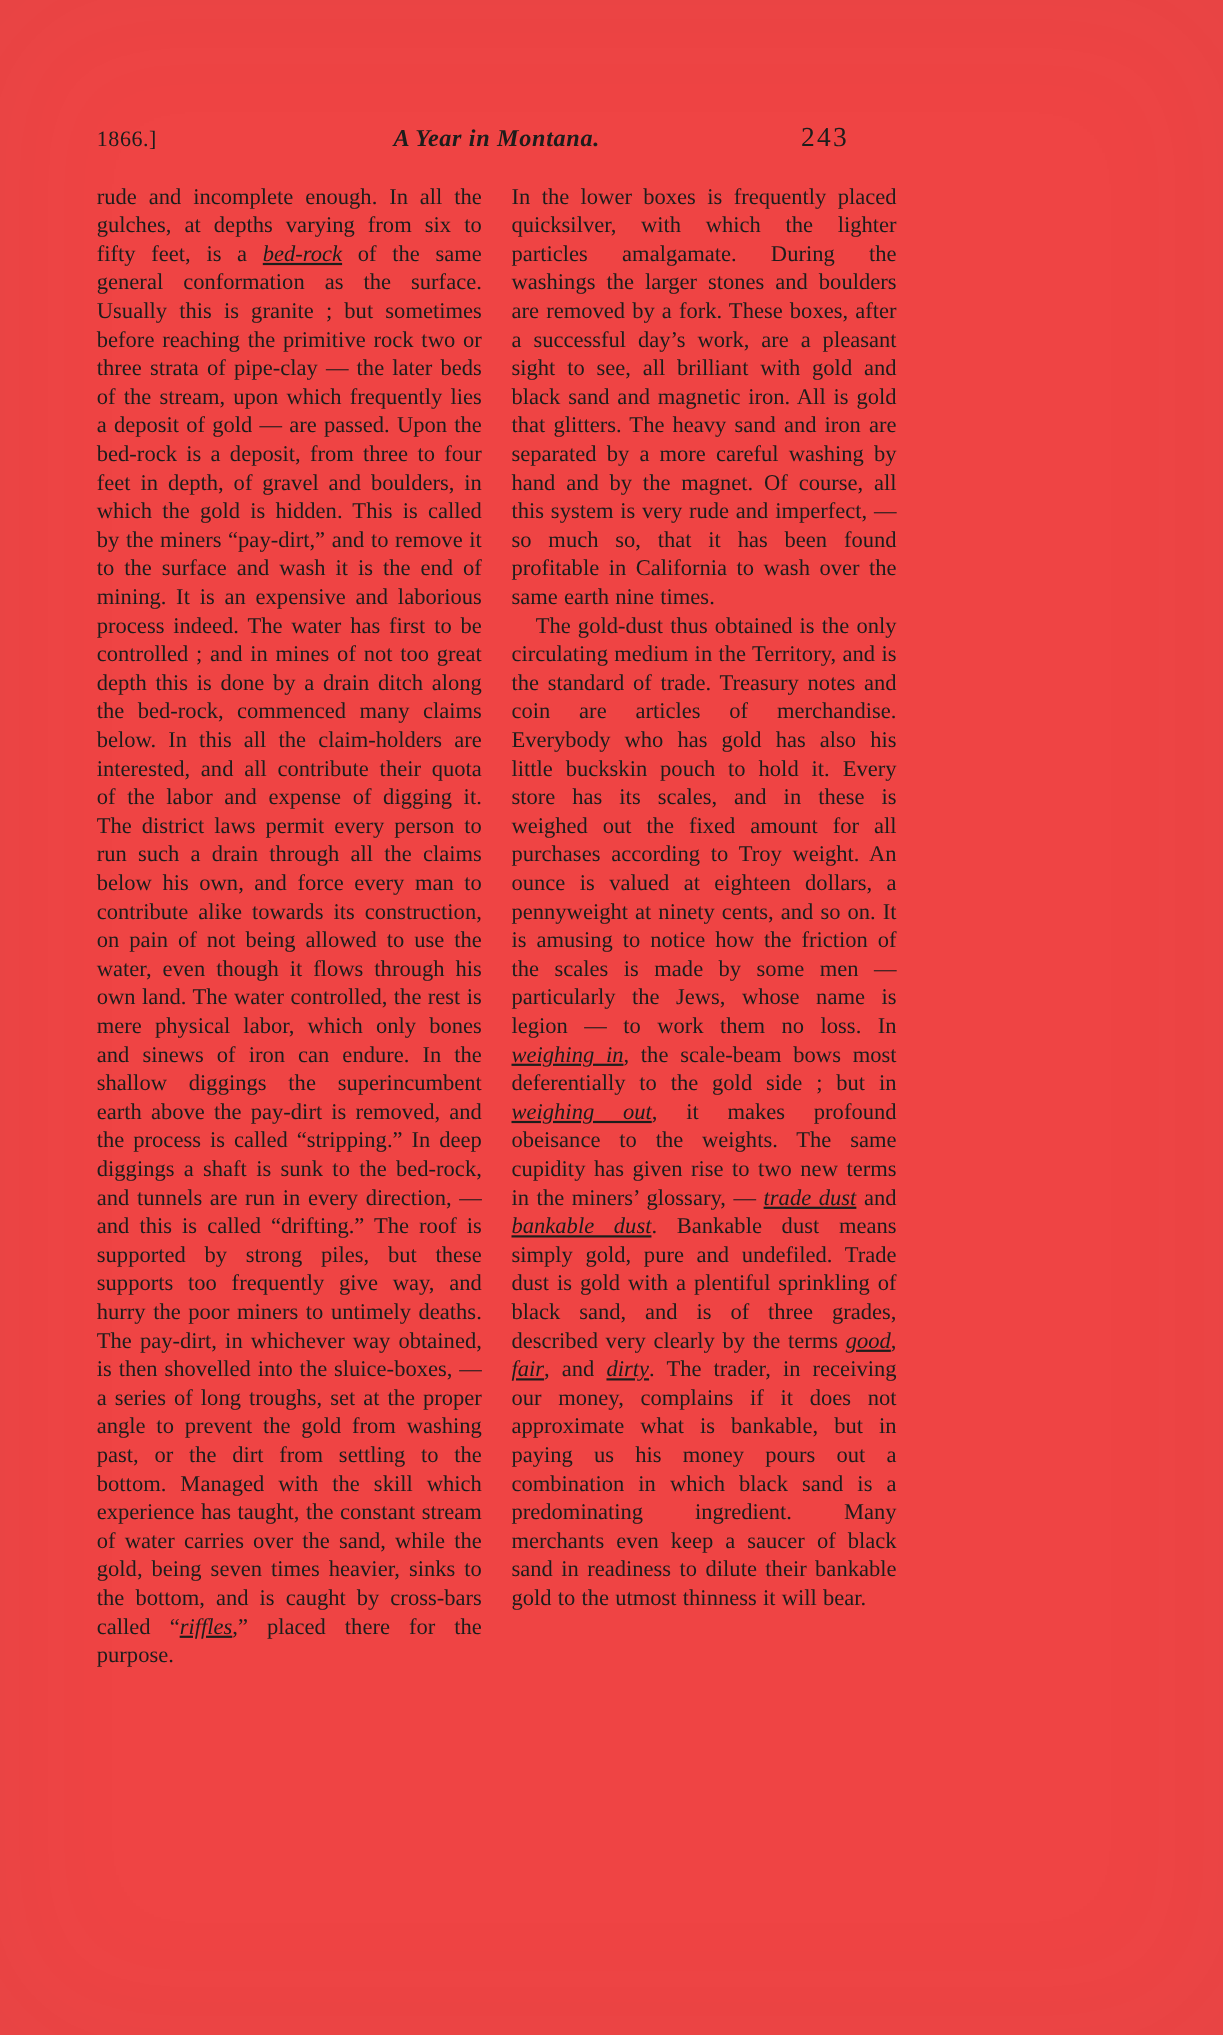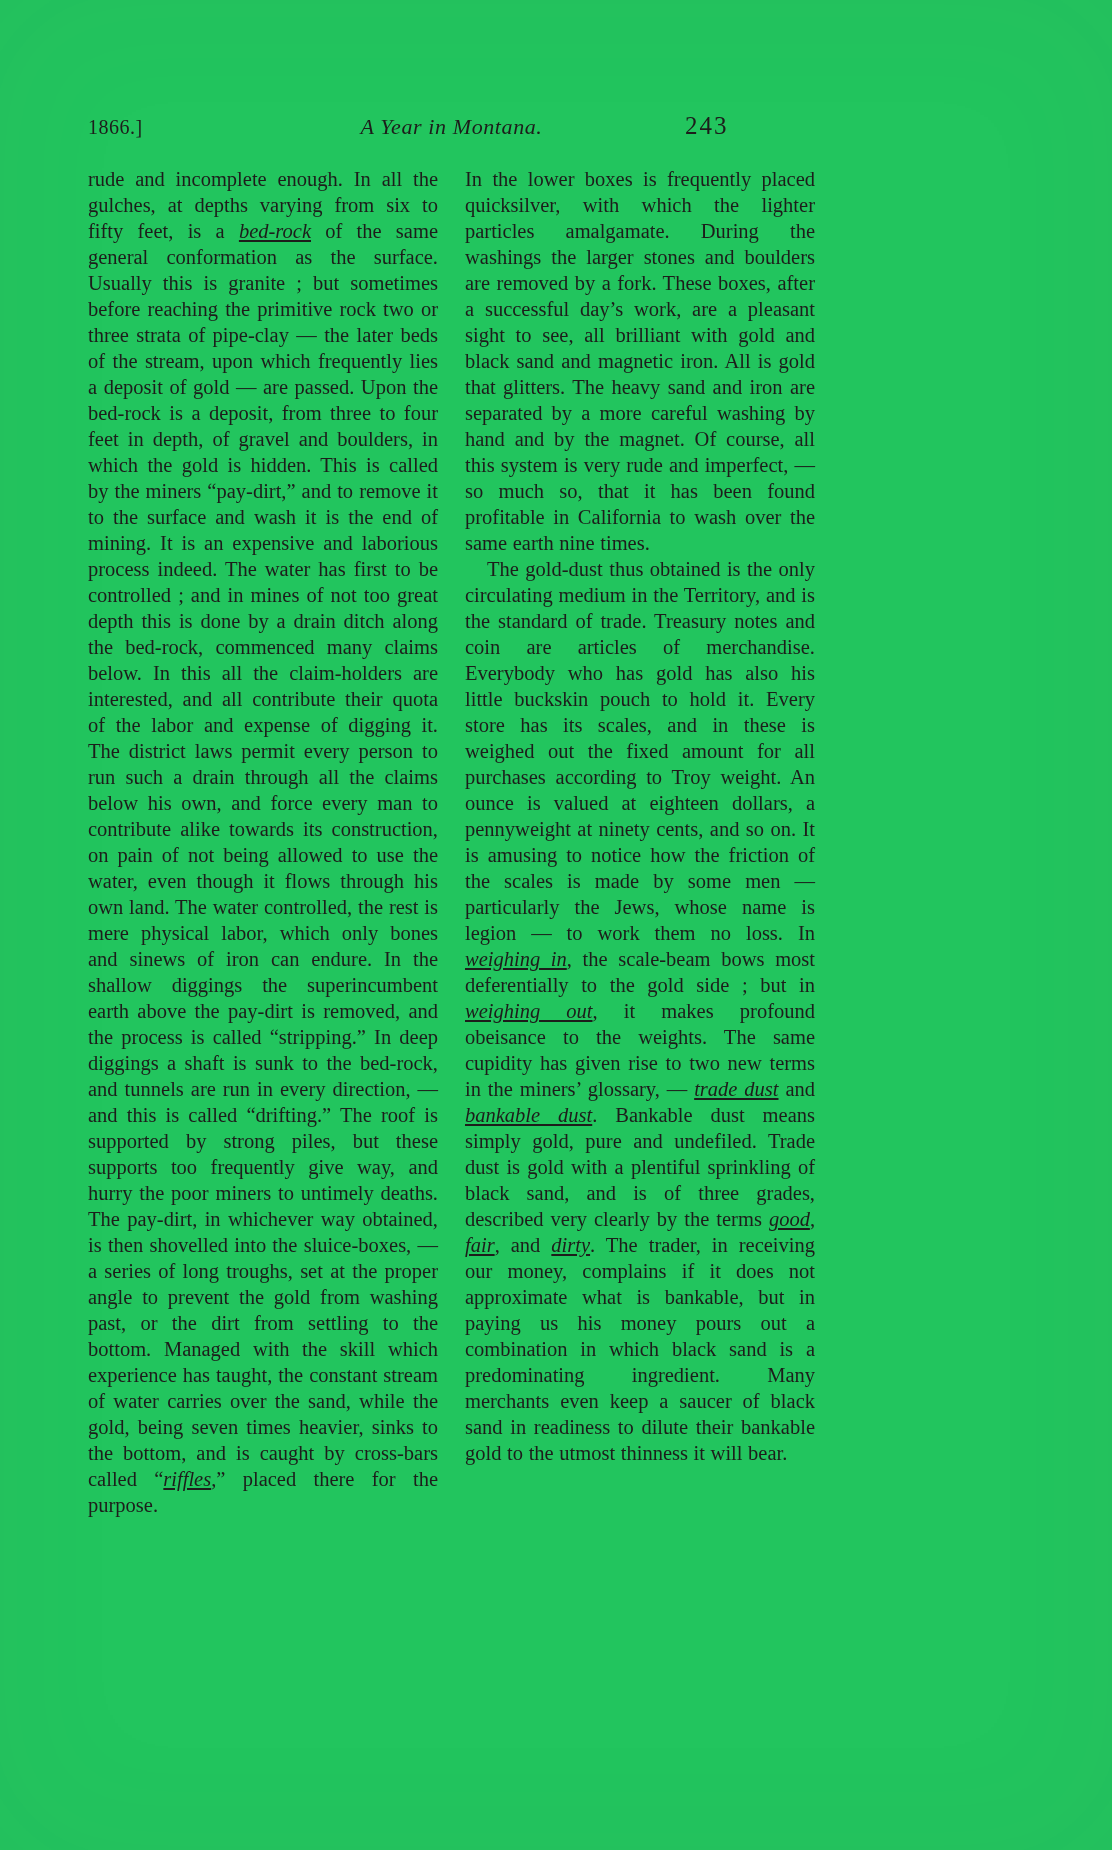--- a/index.html
+++ b/index.html
@@ -4,38 +4,38 @@
 <style>
   * { box-sizing: border-box; }
   html, body { margin: 0; padding: 0; }
   body { background: #e9e9e6; }
 
   .page {
     position: relative;
     width: 1112px;
     height: 1850px;
     margin: 0 auto;
-    background: #22c55e;
+    background: #ef4444;
     color: #1d1d1b;
     font-family: "Liberation Serif", "DejaVu Serif", serif;
     box-shadow: inset 0 0 140px rgba(90,90,80,0.06);
     overflow: hidden;
   }
 
   .running-head {
     position: absolute;
     top: 112px;
     left: 88px;
     width: 727px;
     display: flex;
     align-items: baseline;
   }
   .rh-left  { width: 130px; font-size: 20px; letter-spacing: 0.5px; }
-  .rh-center{ flex: 1; text-align: center; font-style: italic; font-size: 22px; letter-spacing: 0.6px; }
-  .rh-right { width: 130px; text-align: left; font-size: 25px; letter-spacing: 2px; }
+  .rh-center{ flex: 1; text-align: center; font-style: italic; font-size: 22px; letter-spacing: 0.6px; font-weight: bold; }
+  .rh-right { width: 130px; text-align: center; font-size: 25px; letter-spacing: 2px; }
 
   .columns {
     position: absolute;
     top: 166px;
     left: 88px;
     width: 727px;
     display: flex;
     gap: 27px;
   }
   .column {

